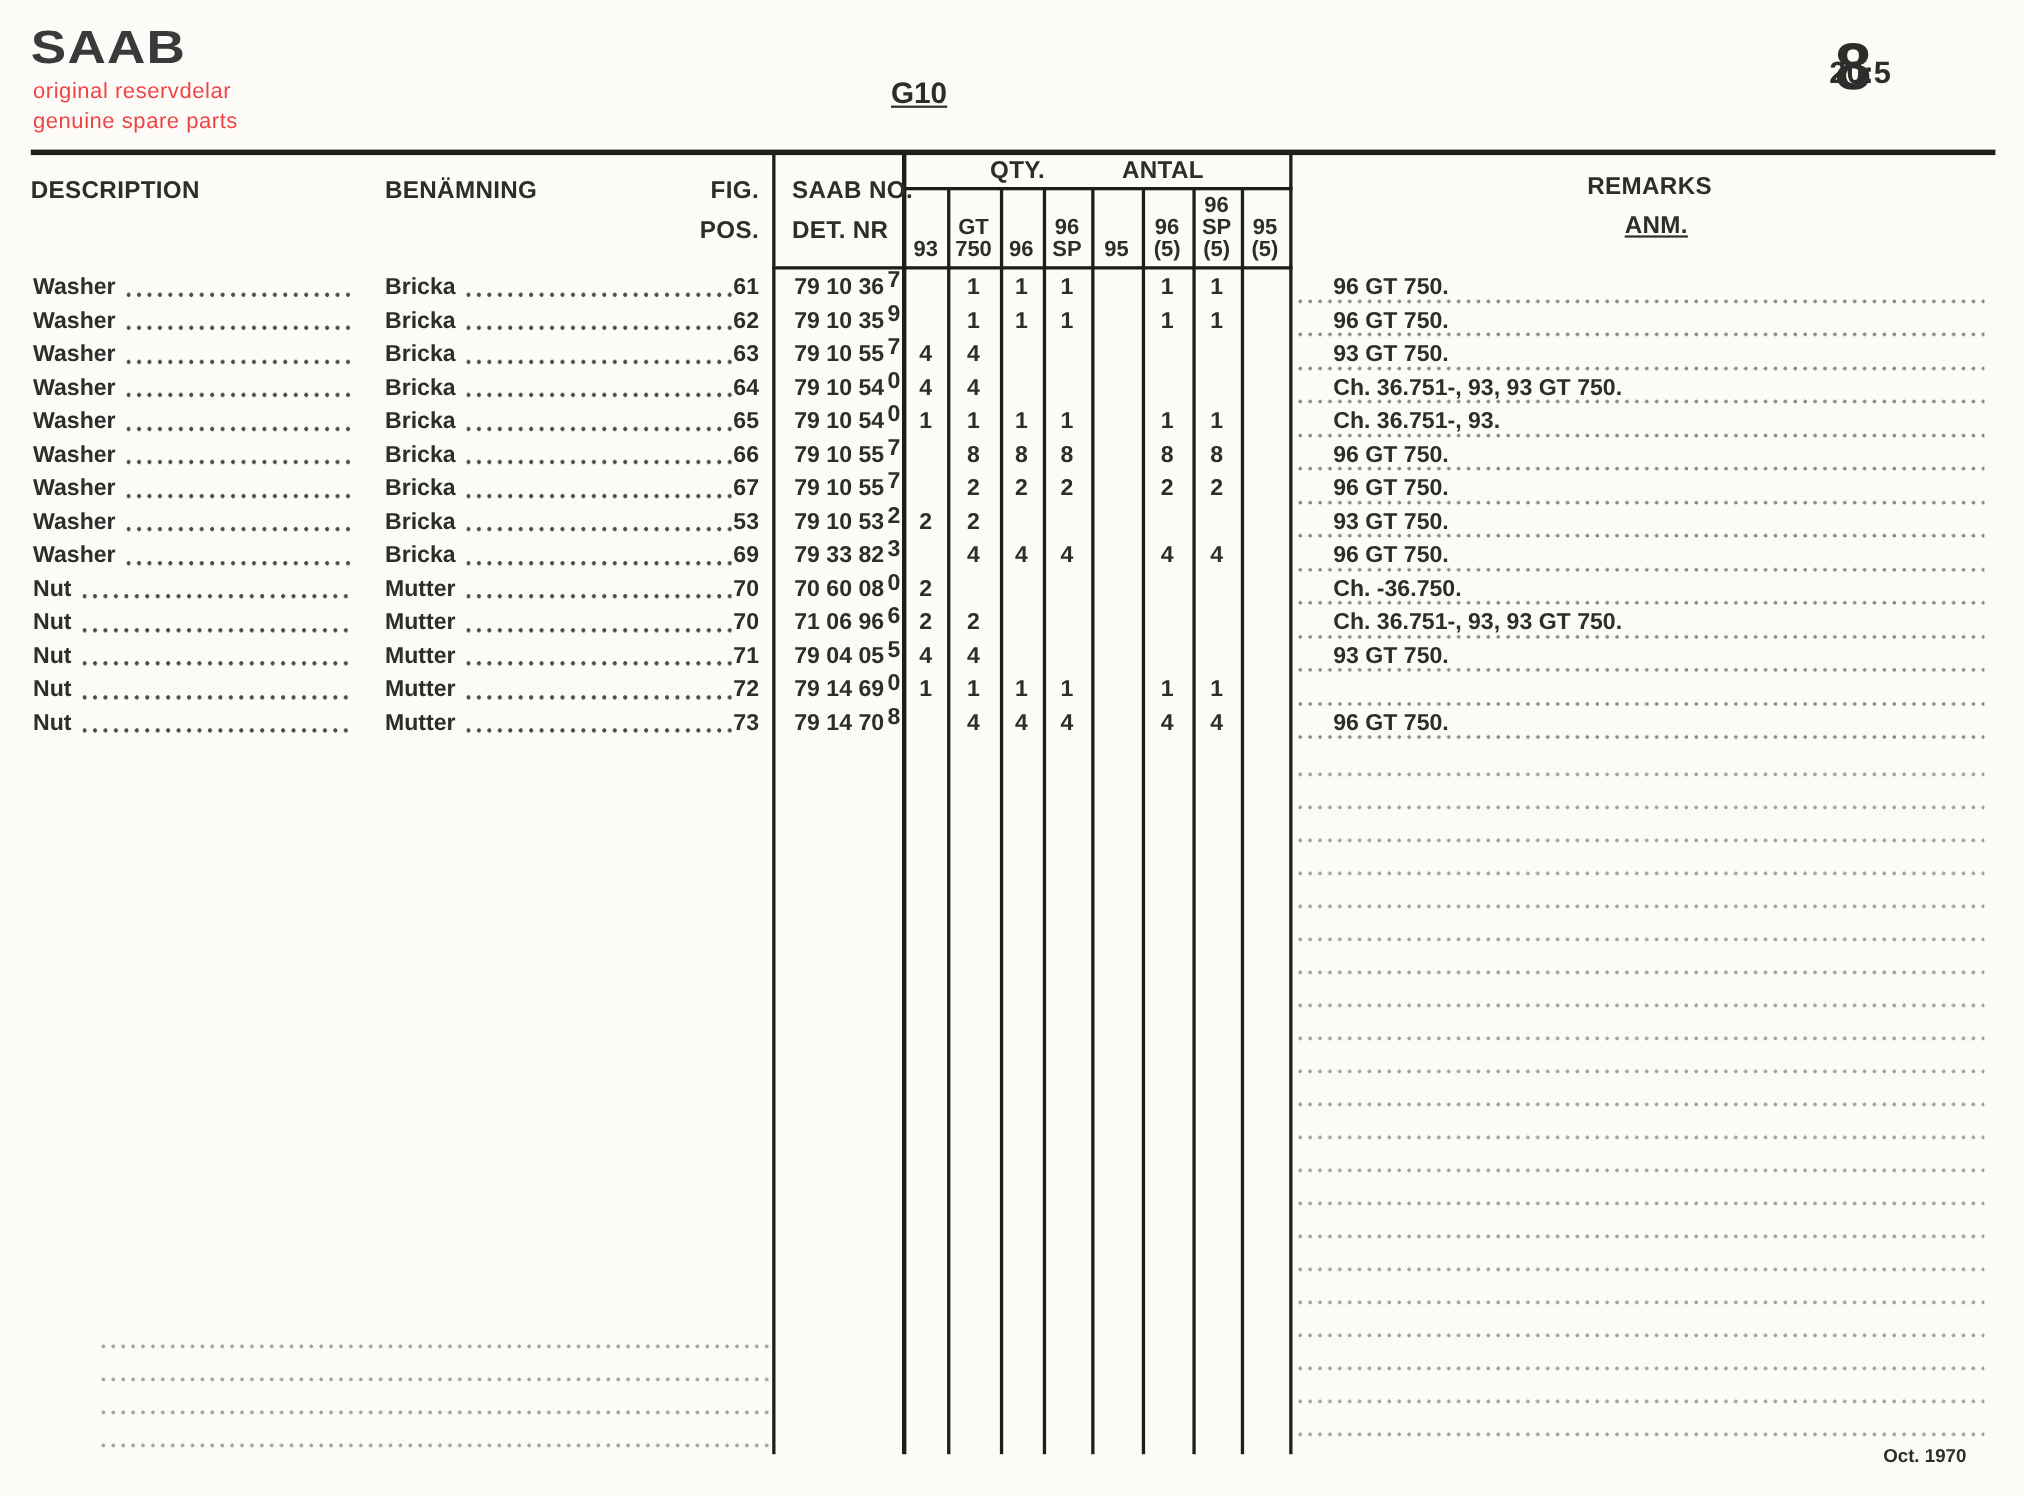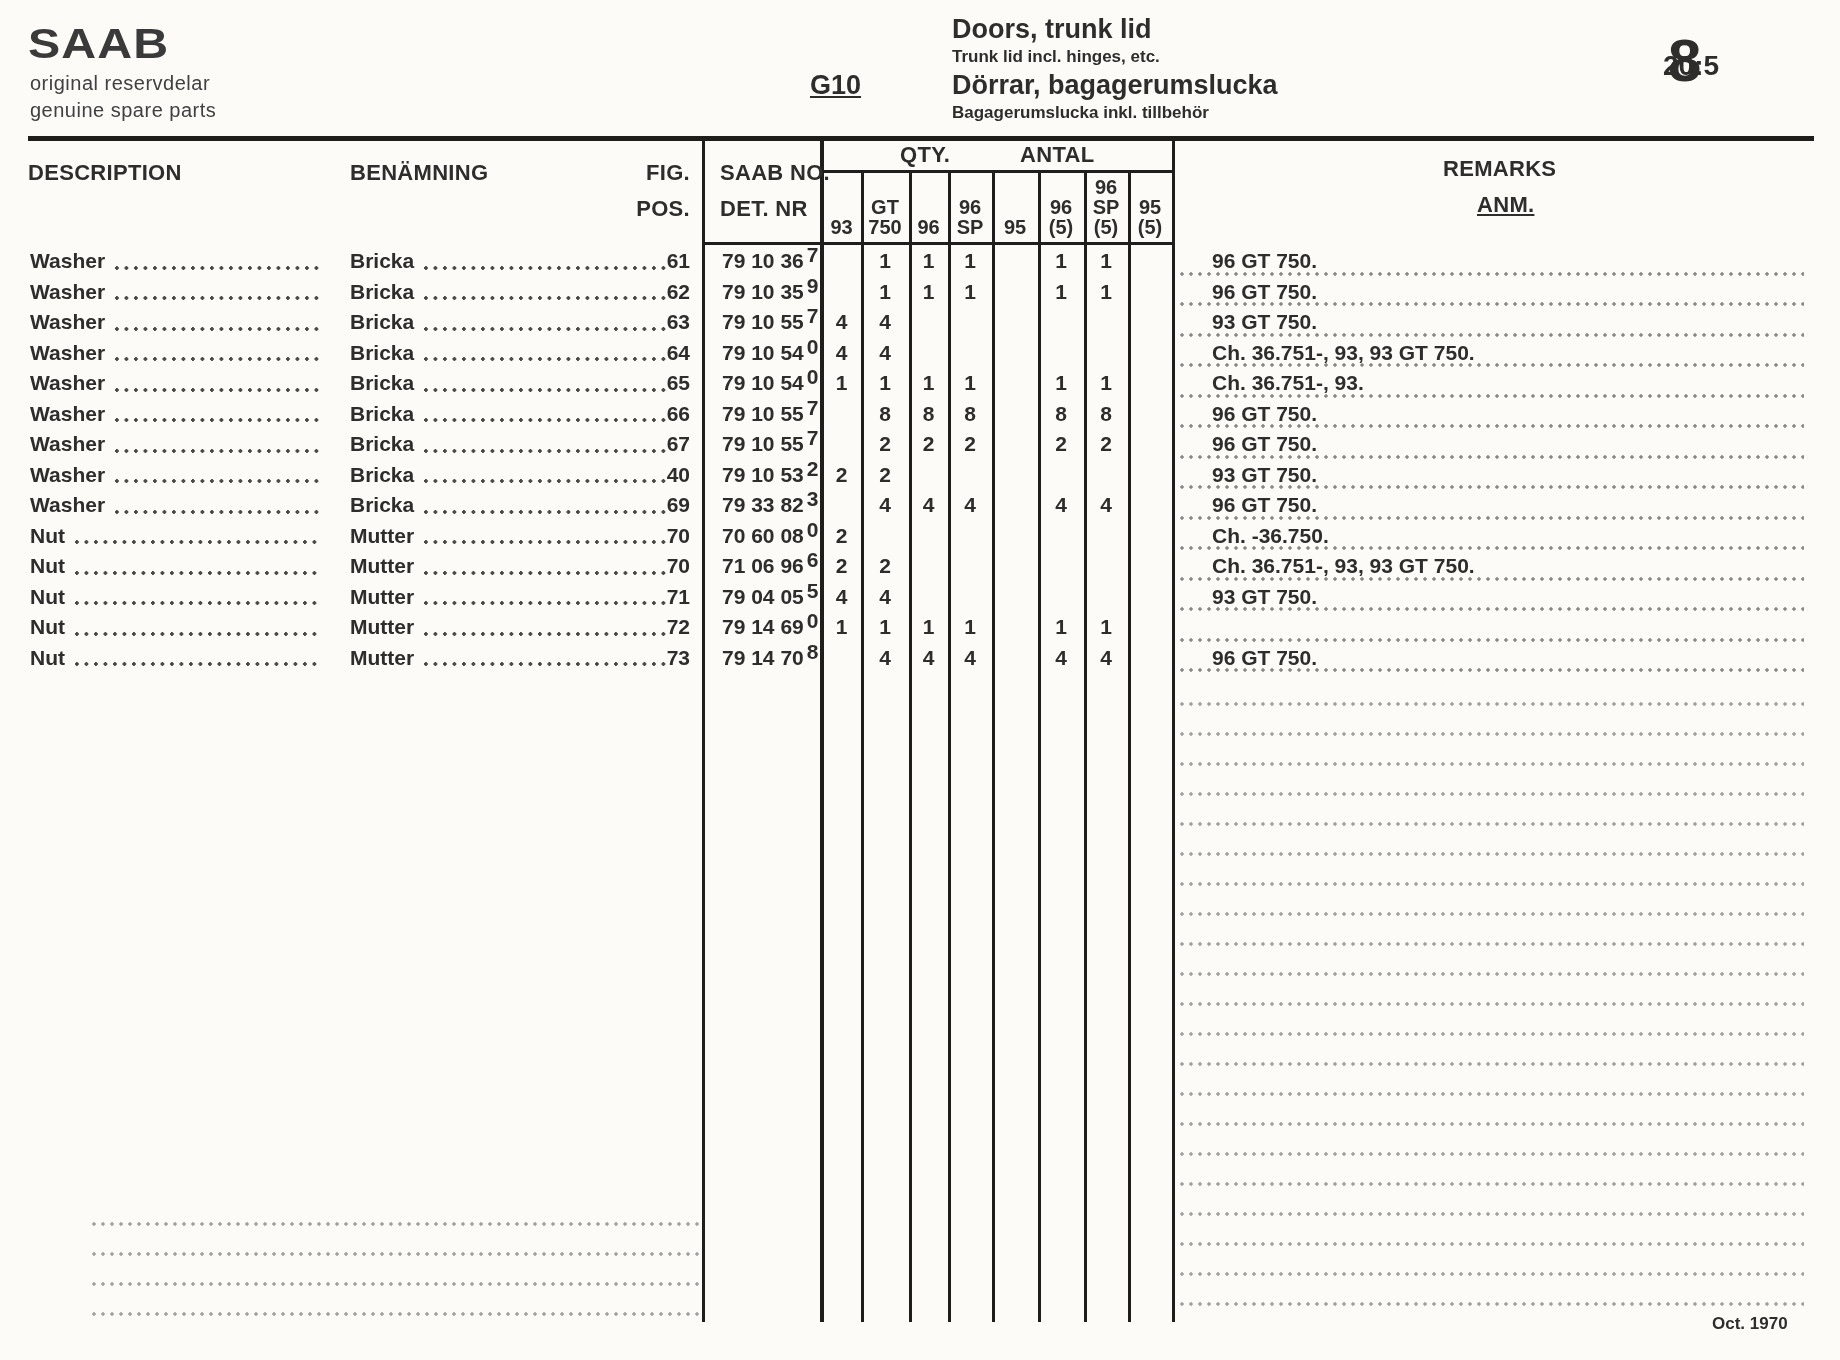--- a/index.html
+++ b/index.html
@@ -3,21 +3,21 @@
 <meta charset="utf-8">
 <style>
   html,body{margin:0;padding:0;background:#e8e6e1;}
   .page{
     position:relative;width:1840px;height:1360px;background:#fcfbf8;
     font-family:"Liberation Sans",sans-serif;color:#2e2d2b;overflow:hidden;
   }
   .abs{position:absolute;}
   
   .logo{left:28px;top:18px;font-size:46px;font-weight:700;letter-spacing:1px;color:#3a3a3a;transform:scale(1.05,.92);transform-origin:left top;}
-  .tag{left:30px;font-size:20px;color:#404040;letter-spacing:.5px;}
+  .tag{left:30px;font-size:20px;color:#ef4444;letter-spacing:.5px;}
   .tag-sv{top:72px;}
   .tag-en{top:99px;}
   .gcode{left:810px;top:70px;font-size:27px;font-weight:700;text-decoration:underline;}
   .title-block{left:952px;top:14px;width:600px;}
   .t-main{font-size:27px;font-weight:700;line-height:30px;}
   .t-sub{font-size:17px;font-weight:700;line-height:26px;}
   .pagenum{left:1668px;top:26px;font-size:60px;font-weight:700;}
   .pageref{left:1663px;top:50px;font-size:28px;font-weight:700;}
   .footer-date{left:1712px;top:1314px;font-size:17px;font-weight:700;}
   
@@ -59,26 +59,20 @@
 </head>
 <body>
 
 <div class="page">
 
   <div class="abs logo">SAAB</div>
   <div class="abs tag tag-sv">original reservdelar</div>
   <div class="abs tag tag-en">genuine spare parts</div>
   <div class="abs gcode">G10</div>
 
-  <div class="abs title-block">
-    <div class="t-main">Doors, trunk lid</div>
-    <div class="t-sub">Trunk lid incl. hinges, etc.</div>
-    <div class="t-main">Dörrar, bagagerumslucka</div>
-    <div class="t-sub">Bagagerumslucka inkl. tillbehör</div>
-  </div>
 
   <div class="abs pagenum">8</div>
   <div class="abs pageref">20:5</div>
 
   <div class="hline" style="left:28px;top:136px;width:1786px;height:5px;"></div>
   <div class="hline" style="left:820px;top:170px;width:355px;height:3px;"></div>
   <div class="hline" style="left:702px;top:242px;width:473px;height:3px;"></div>
 
   <div class="vline" style="left:702px;top:140px;width:3px;height:1182px;"></div>
   <div class="vline" style="left:820px;top:140px;width:4px;height:1182px;"></div>
@@ -266,21 +260,21 @@
       </div>
       <div class="trow">
         <div class="cell desc">
           <span>Washer</span>
           <div class="leader"></div>
         </div>
         <div class="cell benamning">
           <span>Bricka</span>
           <div class="leader"></div>
         </div>
-        <div class="cell figpos">40</div>
+        <div class="cell figpos">53</div>
         <div class="cell part"><span>79 10 53</span><span class="cd">2</span></div>
         <div class="cell qty" style="left: 792px; width: 39px;">2</div>
         <div class="cell qty" style="left: 831px; width: 48px;">2</div>
         <div class="remark-line dotsrow"></div>
         <div class="cell remark">93 GT 750.</div>
       </div>
       <div class="trow">
         <div class="cell desc">
           <span>Washer</span>
           <div class="leader"></div>

